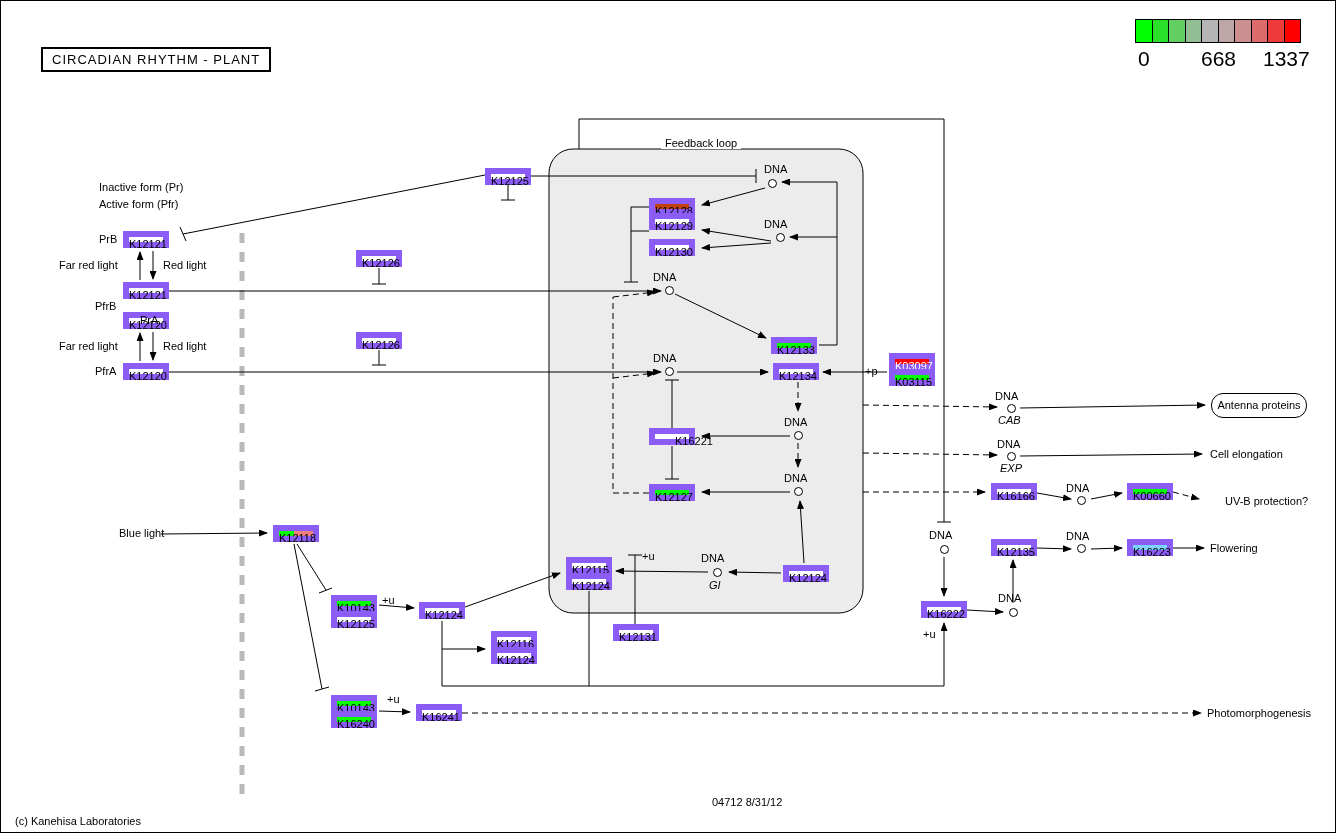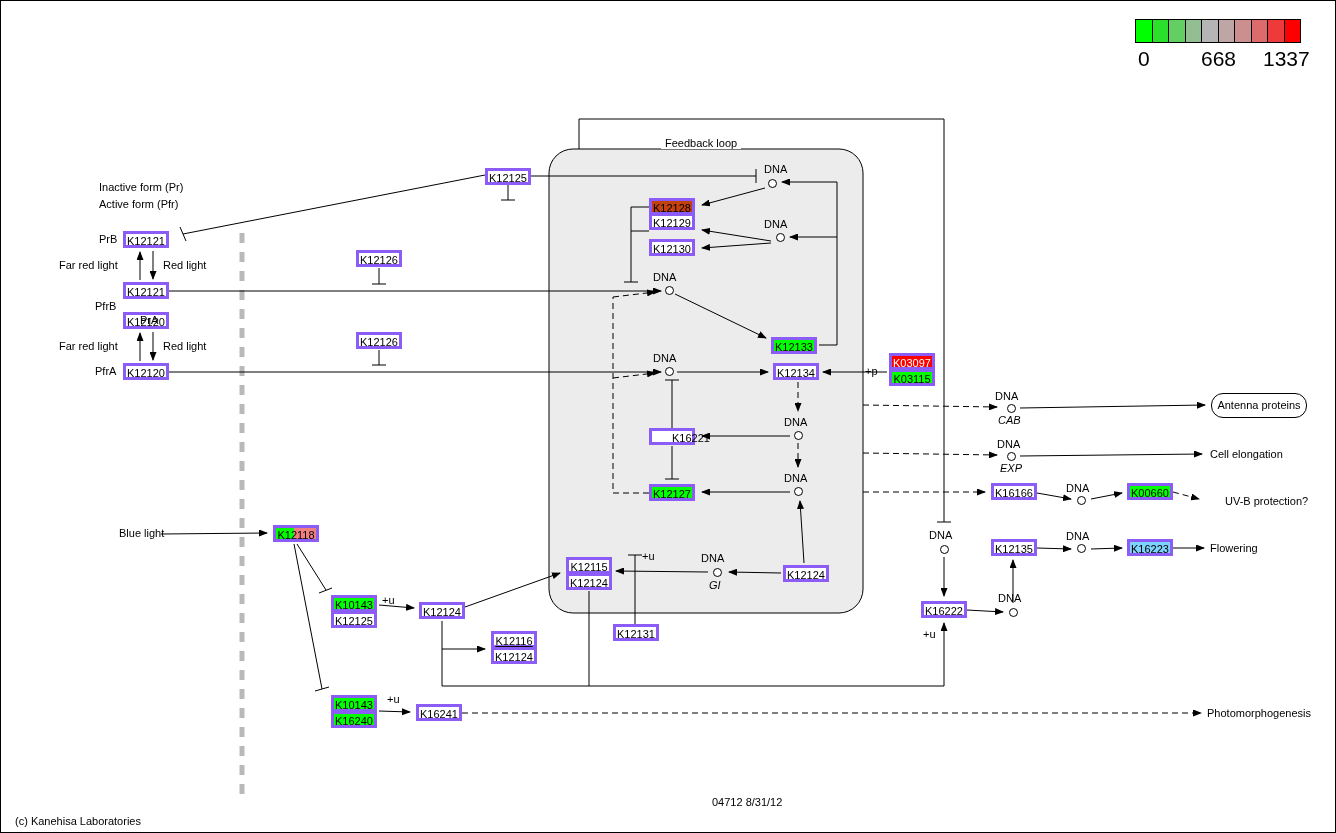--- a/index.html
+++ b/index.html
@@ -1,20 +1,20 @@
 <!DOCTYPE html>
 <html><head>
 <meta charset="utf-8">
 <style>
   * { margin:0; padding:0; box-sizing:border-box; }
   body { font-family:"Liberation Sans", sans-serif; background:#fff; }
   #canvas { position:relative; width:1336px; height:833px; border:1px solid #000; background:#fff; overflow:hidden; }
   #wires { position:absolute; left:0; top:0; z-index:1; }
   #node-layer { position:absolute; left:0; top:0; right:0; bottom:0; z-index:2; }
-  .kbox { position:absolute; width:46px; height:17px; border:3px solid #8b5cf6; font-size:11px; line-height:15px; text-align:center; background:#fff; white-space:nowrap; }
+  .kbox { position:absolute; width:46px; height:17px; border:6px solid #8b5cf6; font-size:11px; line-height:15px; text-align:center; background:#fff; white-space:nowrap; }
   .dna { position:absolute; font-size:11px; white-space:nowrap; }
   .dna-circle { position:absolute; width:9px; height:9px; border:1.5px solid #000; border-radius:50%; background:#fff; }
   .gene { position:absolute; font-size:11px; font-style:italic; white-space:nowrap; }
   .lbl { position:absolute; font-size:11px; white-space:nowrap; }
   #title-box { position:absolute; left:40px; top:46px; border:2px solid #000; padding:3px 9px; font-size:13px; letter-spacing:1px; z-index:3; background:#fff; }
   #legend { position:absolute; left:1134px; top:18px; width:166px; height:24px; display:flex; border:1px solid #000; z-index:3; }
   #legend .seg { flex:1; border-right:1px solid #000; }
   #legend .seg:last-child { border-right:none; }
   .legend-num { position:absolute; font-size:21px; z-index:3; }
   #feedback-label { position:absolute; left:660px; top:136px; font-size:11px; background:#fff; padding:0 4px; z-index:3; }
@@ -199,20 +199,21 @@
       <div class="lbl" style="left: 381px; top: 593px;">+u</div>
       <div class="lbl" style="left: 641px; top: 549px;">+u</div>
       <div class="lbl" style="left: 386px; top: 692px;">+u</div>
       <div class="lbl" style="left: 922px; top: 627px;">+u</div>
       <div class="lbl" style="left: 1209px; top: 447px;">Cell elongation</div>
       <div class="lbl" style="left: 1224px; top: 494px;">UV-B protection?</div>
       <div class="lbl" style="left: 1209px; top: 541px;">Flowering</div>
       <div class="lbl" style="left: 1206px; top: 706px;">Photomorphogenesis</div>
     </div>
 
+  <div id="title-box">CIRCADIAN RHYTHM - PLANT</div>
 
   <div id="legend">
       <div class="seg" style="background: rgb(0, 255, 0);"></div>
       <div class="seg" style="background: rgb(42, 224, 42);"></div>
       <div class="seg" style="background: rgb(99, 207, 99);"></div>
       <div class="seg" style="background: rgb(147, 189, 147);"></div>
       <div class="seg" style="background: rgb(181, 181, 181);"></div>
       <div class="seg" style="background: rgb(191, 166, 166);"></div>
       <div class="seg" style="background: rgb(204, 143, 143);"></div>
       <div class="seg" style="background: rgb(221, 107, 107);"></div>

